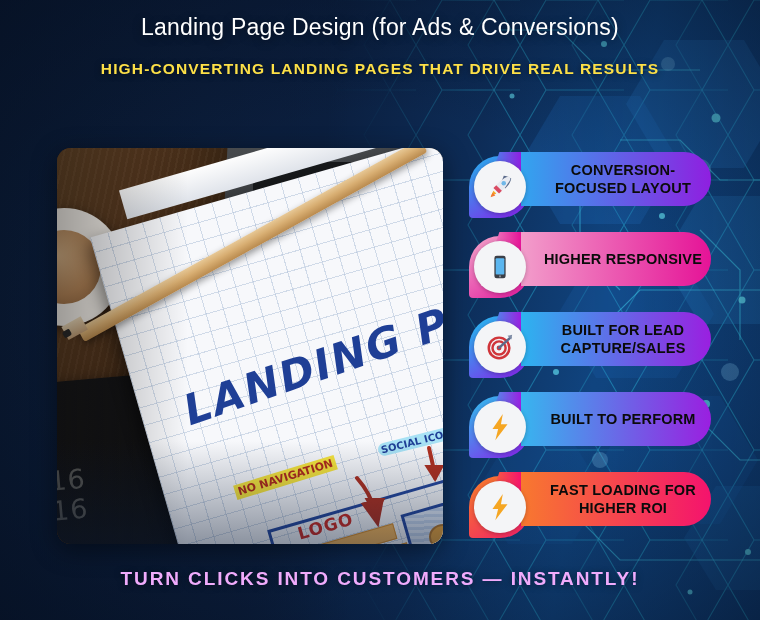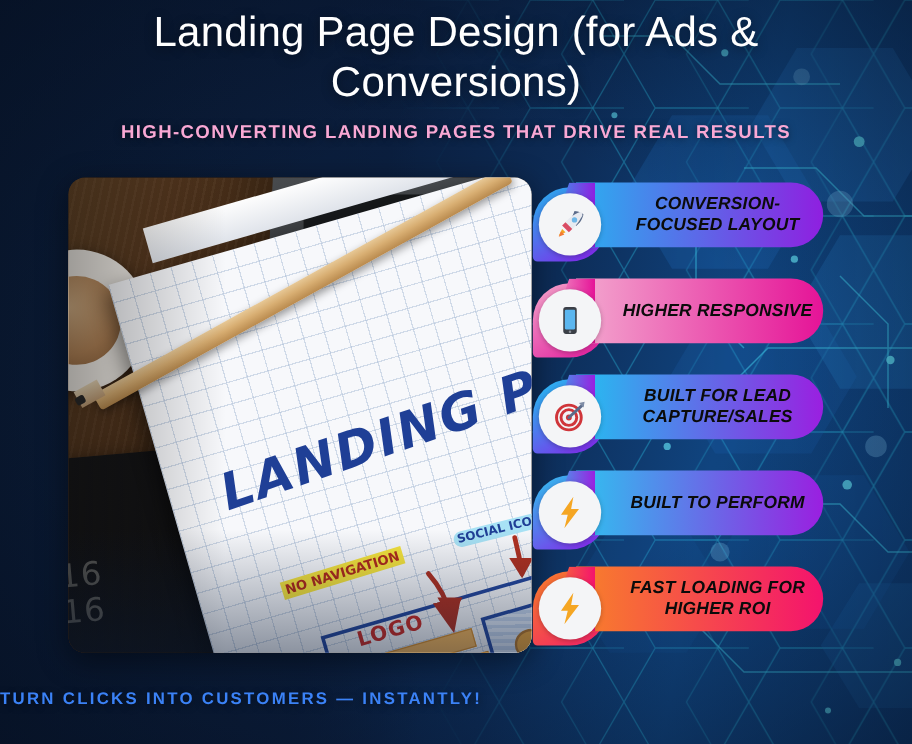--- a/index.html
+++ b/index.html
@@ -13,26 +13,26 @@
     background:linear-gradient(100deg,#0b1c38 0%,#0b1f3f 40%,#0d2c57 58%,#10447f 76%,#0f3f78 100%);}
   .bg-hex{position:absolute;inset:0;opacity:.85;}
   .bg-left-fade{position:absolute;left:0;top:0;width:46%;height:100%;
     background:linear-gradient(90deg,#0a1a33 0%,#0b1d3a 58%,rgba(11,29,58,0) 100%);}
   .bg-vig{position:absolute;inset:0;
     background:radial-gradient(ellipse at 50% 50%, rgba(0,0,0,0) 45%, rgba(4,12,28,.55) 100%);}
 
   
   .header{position:absolute;left:0;top:6px;width:760px;text-align:center;z-index:5;}
   .title{
-    color:#fff;font-size:35px;line-height:42px;font-weight:400;
+    color:#fff;font-size:23px;line-height:42px;font-weight:400;
     letter-spacing:.2px;padding:0 46px;
     text-shadow:0 2px 10px rgba(0,0,0,.45);
   }
   .subtitle{
-    margin-top:12px;color:#f9a8d4;font-size:15.5px;font-weight:bold;
+    margin-top:12px;color:#fde047;font-size:15.5px;font-weight:bold;
     letter-spacing:1.15px;text-shadow:0 1px 6px rgba(0,0,0,.5);
   }
 
   
   .photo{
     position:absolute;left:57px;top:148px;width:386px;height:396px;
     border-radius:14px;overflow:hidden;
     box-shadow:0 6px 26px rgba(0,0,0,.45);
     background:#2a1b10;
   }
@@ -99,40 +99,40 @@
     border:3px solid #25479d;background:repeating-linear-gradient(15deg,#dfe8f6 0 3px,#c4d4ec 3px 6px);
     transform:rotate(-16deg);}
   .wf-eye{position:absolute;left:372px;top:376px;width:24px;height:22px;border-radius:50%;
     background:#e8a33a;border:2px solid #b4762a;}
   .ph-glossL{position:absolute;left:0;top:0;width:34%;height:100%;
     background:linear-gradient(90deg,rgba(0,0,0,.35),rgba(0,0,0,0));}
   .ph-glossB{position:absolute;left:0;bottom:0;width:100%;height:26%;
     background:linear-gradient(0deg,rgba(10,25,50,.45),rgba(0,0,0,0));}
 
   
-  .badges{position:absolute;left:436px;top:148px;width:250px;z-index:6;font-style:italic;}
+  .badges{position:absolute;left:461px;top:148px;width:250px;z-index:6;}
   .badge{position:relative;height:64px;margin-bottom:16px;}
   .badge-tail{position:absolute;left:8px;top:8px;width:62px;height:62px;
     border-radius:50% 50% 50% 4px;transform:rotate(0deg);}
   .badge-pill{position:absolute;left:44px;top:4px;width:206px;height:54px;
     border-radius:0 27px 27px 0;}
   .badge-pill::before{content:"";position:absolute;left:-24px;top:0;width:40px;height:54px;
     background:inherit;clip-path:polygon(46% 0,100% 0,100% 100%,0 100%);}
   .badge-circle{position:absolute;left:13px;top:13px;width:52px;height:52px;border-radius:50%;
     background:#f4f5f7;display:flex;align-items:center;justify-content:center;
     box-shadow:0 1px 4px rgba(0,0,0,.25);z-index:3;}
   .badge-label{position:absolute;left:78px;top:0;width:168px;height:62px;
     display:flex;align-items:center;justify-content:center;text-align:center;
     color:#0b0b0b;font-size:14.5px;font-weight:bold;line-height:18px;
     letter-spacing:.2px;z-index:4;}
   .ic{width:30px;height:30px;}
 
   
-  .tagline{position:absolute;left:0;bottom:30px;width:760px;z-index:5;
-    color:#3b82f6;font-size:14px;font-weight:bold;letter-spacing:1.9px;
+  .tagline{position:absolute;left:0;bottom:30px;width:760px;text-align:center;z-index:5;
+    color:#f0abfc;font-size:19px;font-weight:bold;letter-spacing:1.9px;
     text-shadow:0 1px 6px rgba(0,0,0,.5);}
 </style>
 </head>
 <body>
 
 <div class="poster">
 
   <div class="bg-base2"></div>
   <svg class="bg-hex" viewBox="0 0 760 620" preserveAspectRatio="none">
     <defs>

